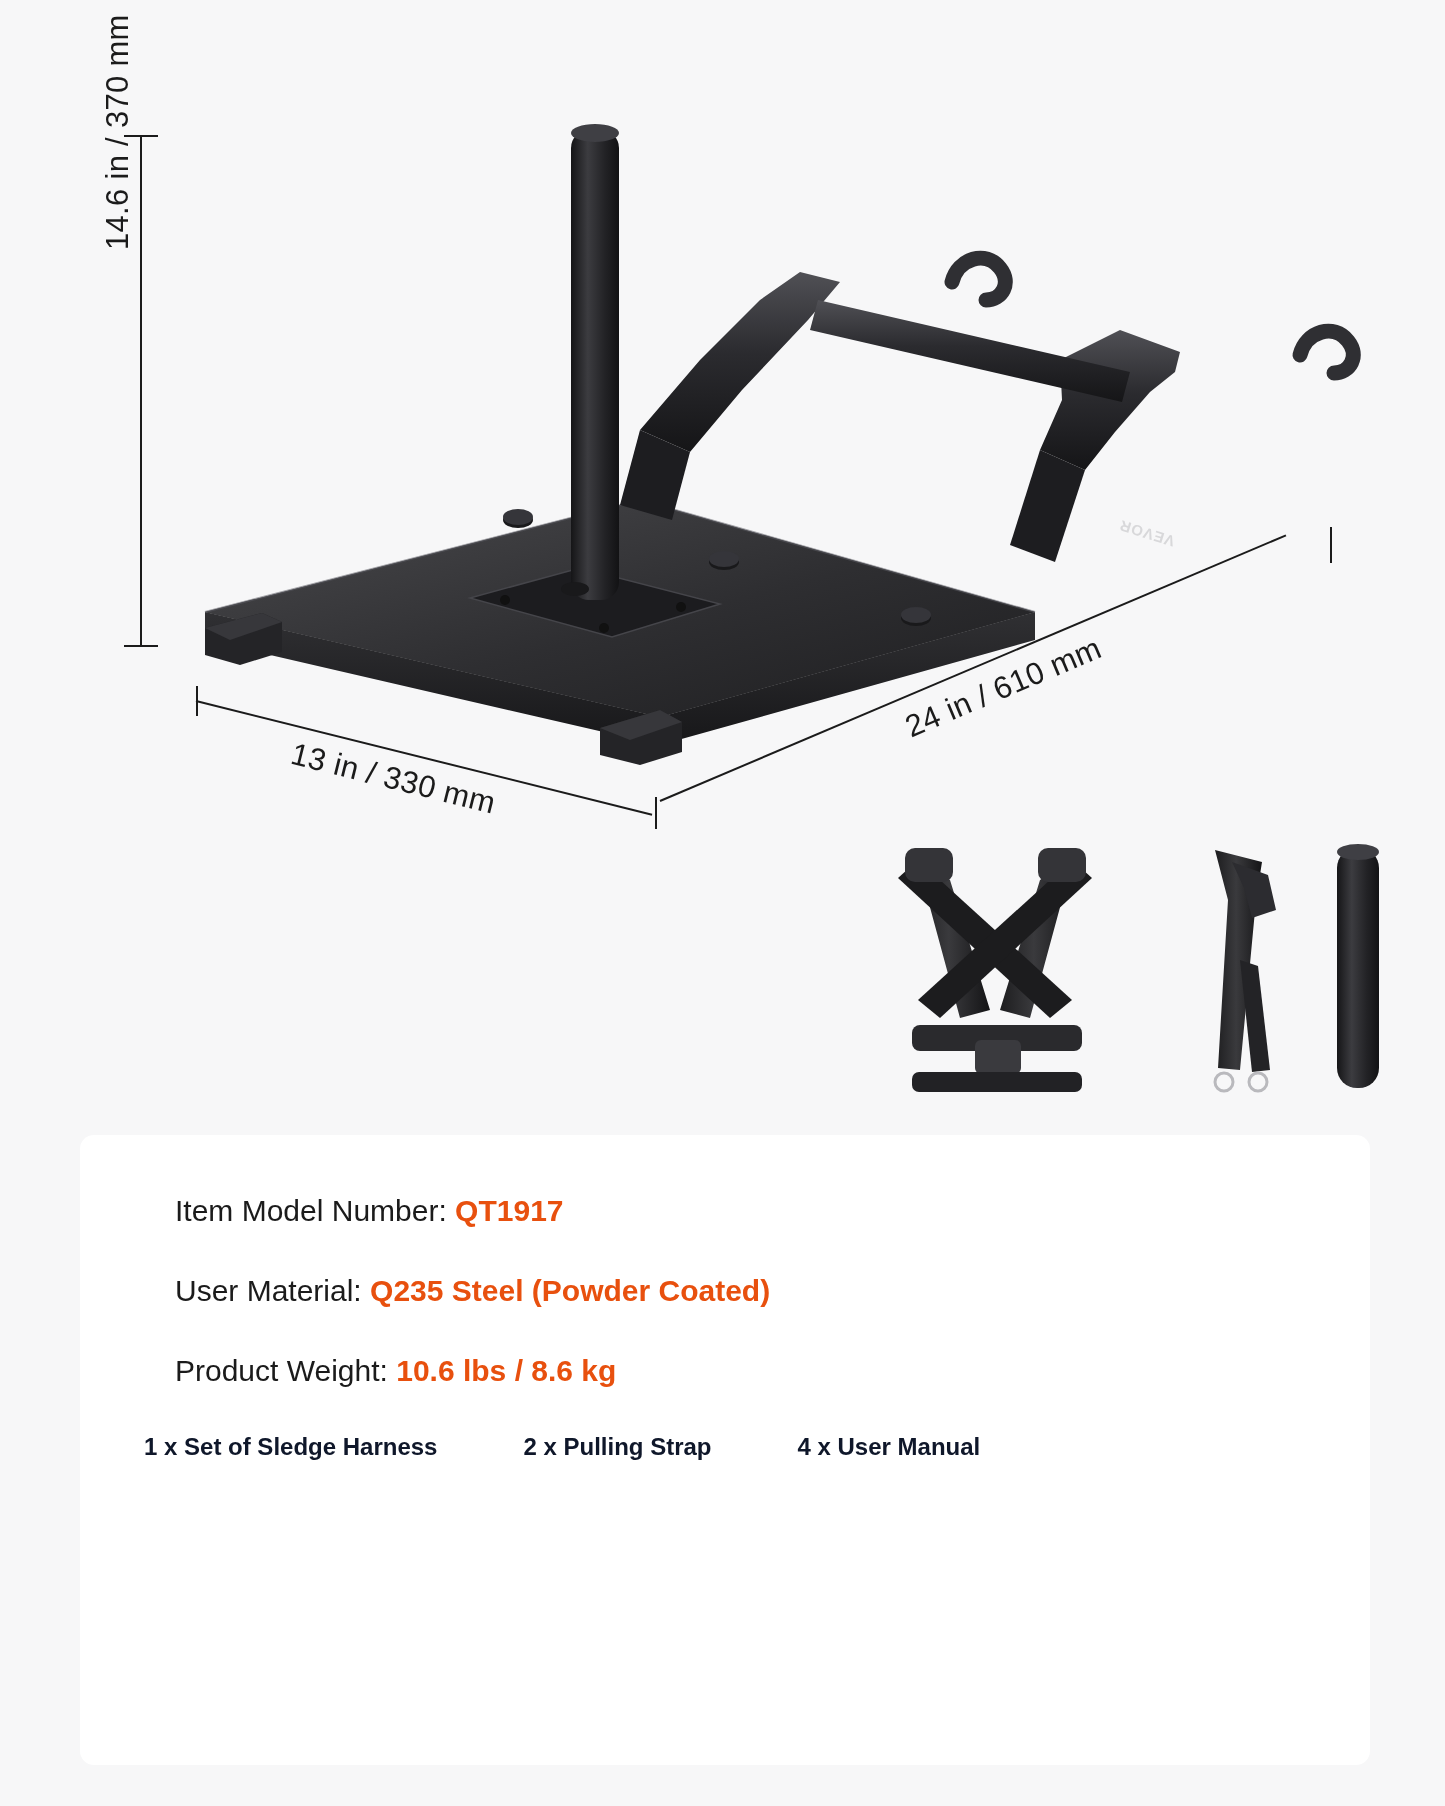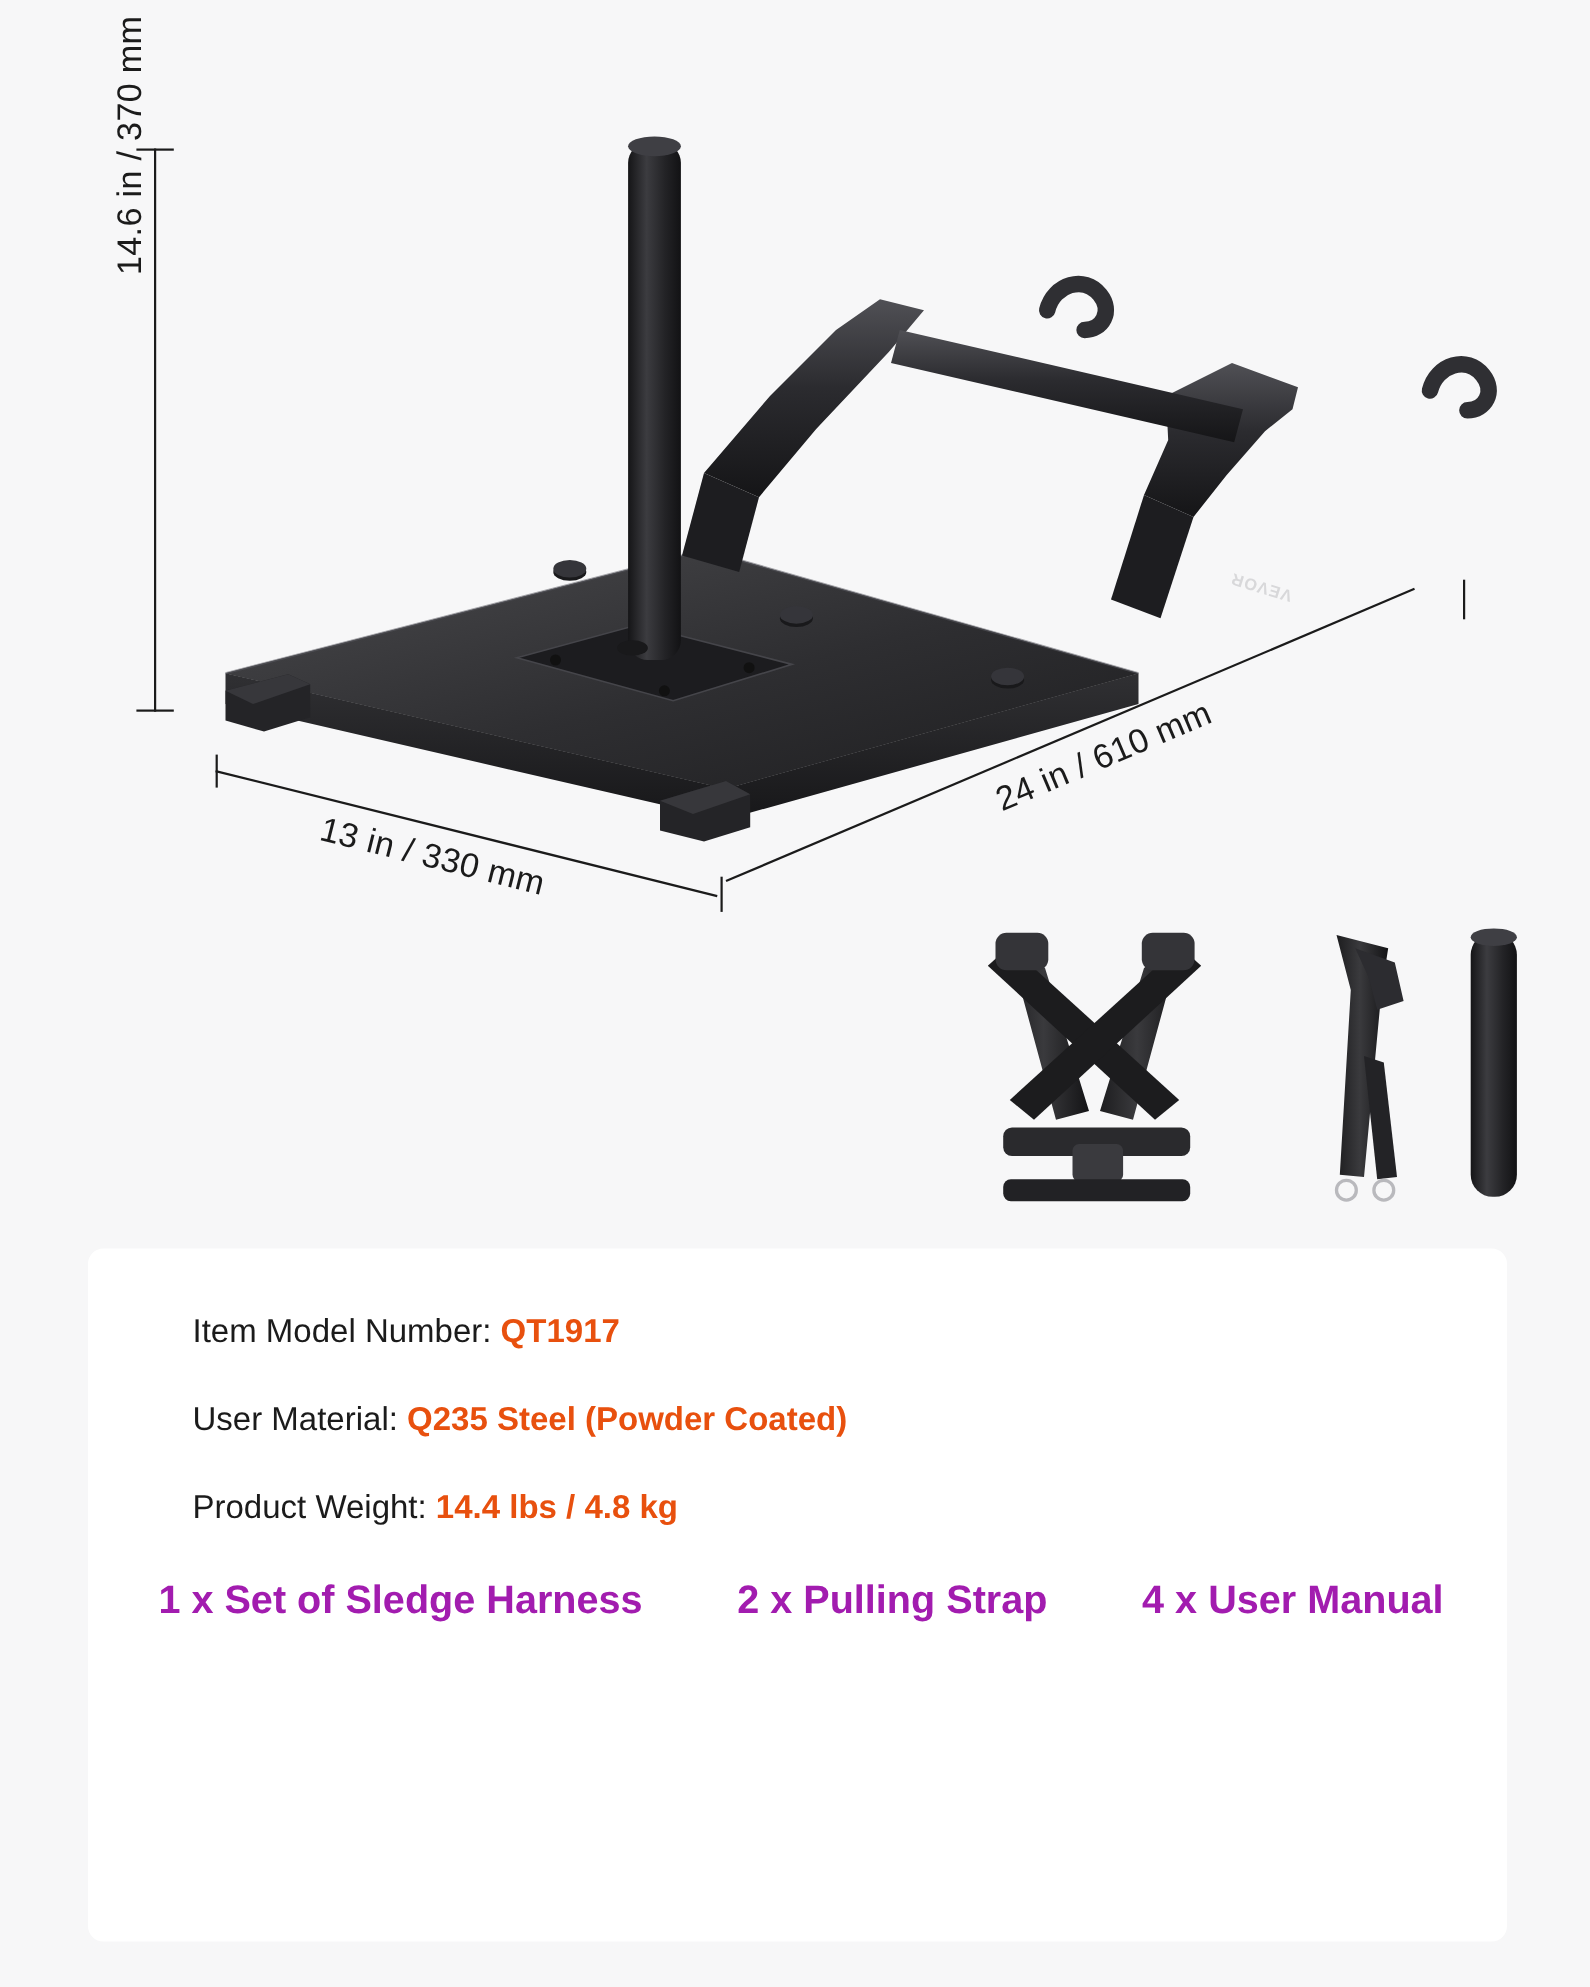--- a/index.html
+++ b/index.html
@@ -123,23 +123,23 @@
     font-weight: bold;
   }
   .spec-row.last { margin-bottom: 30px; }
   .acc-row {
     display: flex;
     gap: 86px;
     padding-left: 4px;
     margin-top: 36px;
   }
   .acc-item {
-    color: #a21caf;
+    color: #0f172a;
     font-weight: bold;
-    font-size: 36px;
+    font-size: 24px;
     white-space: nowrap;
   }
 
   
   svg.illus { position: absolute; left: 0; top: 0; }
 </style>
 </head>
 <body>
 
 <div class="page">
@@ -283,21 +283,21 @@
         <span class="val">QT1917</span>
       </div>
 
       <div class="spec-row">
         <span>User Material:</span>
         <span class="val">Q235 Steel (Powder Coated)</span>
       </div>
 
       <div class="spec-row">
         <span>Product Weight:</span>
-        <span class="val">14.4 lbs / 4.8 kg</span>
+        <span class="val">10.6 lbs / 8.6 kg</span>
       </div>
 
 
 
       <div class="acc-row">
         <span class="acc-item">1 x Set of Sledge Harness</span>
         <span class="acc-item">2 x Pulling Strap</span>
         <span class="acc-item">4 x User Manual</span>
       </div>
 

